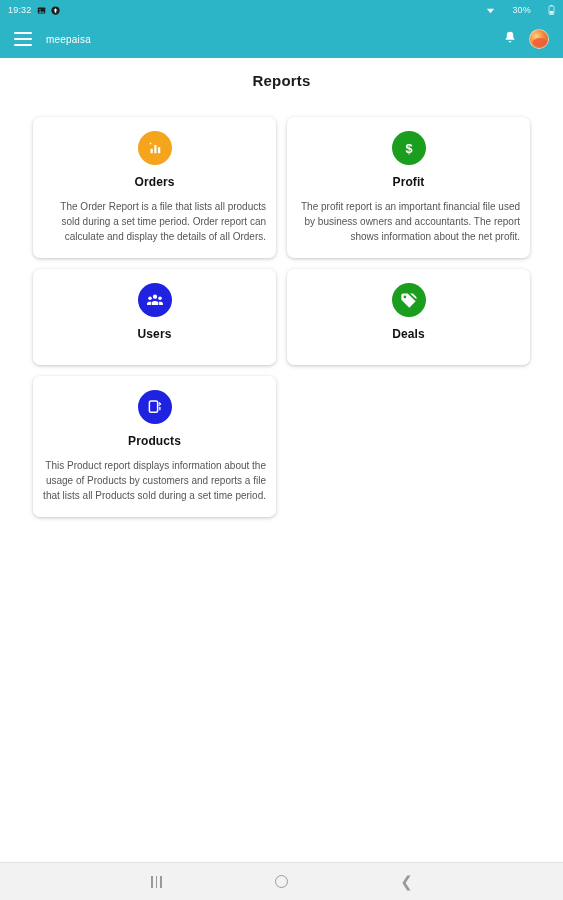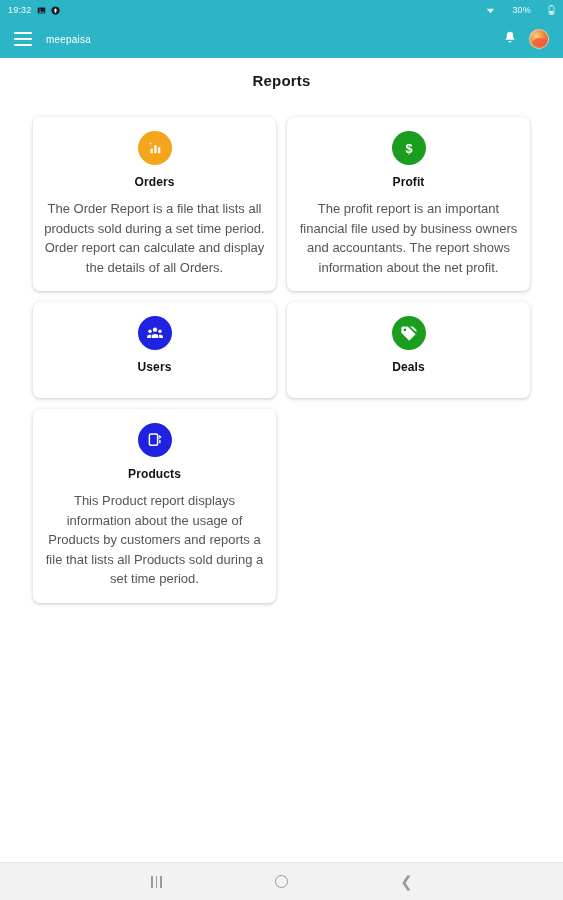--- a/index.html
+++ b/index.html
@@ -68,22 +68,22 @@
     width:34px; height:34px; border-radius:50%;
     display:flex; align-items:center; justify-content:center;
     margin-bottom:10px;
   }
   .card-icon svg{ display:block; }
   .card-title{
     font-size:12px; font-weight:bold; color:#111111;
     margin-bottom:10px; letter-spacing:.1px;
   }
   .card-desc{
-    font-size:13px; line-height:1.5; color:#555555;
-    text-align:center; width:100%;
+    font-size:10px; line-height:1.5; color:#555555;
+    text-align:right; width:100%;
   }
 
   
   .nav-bar{
     position:absolute; left:0; bottom:0; width:563px; height:38px;
     background:#f2f2f2; border-top:1px solid #e3e3e3;
     display:flex; align-items:center; justify-content:center; gap:0;
   }
   .nav-btn{ width:125px; display:flex; align-items:center; justify-content:center; color:#9a9a9a; }
   .nav-recents{ display:flex; gap:2.5px; }

